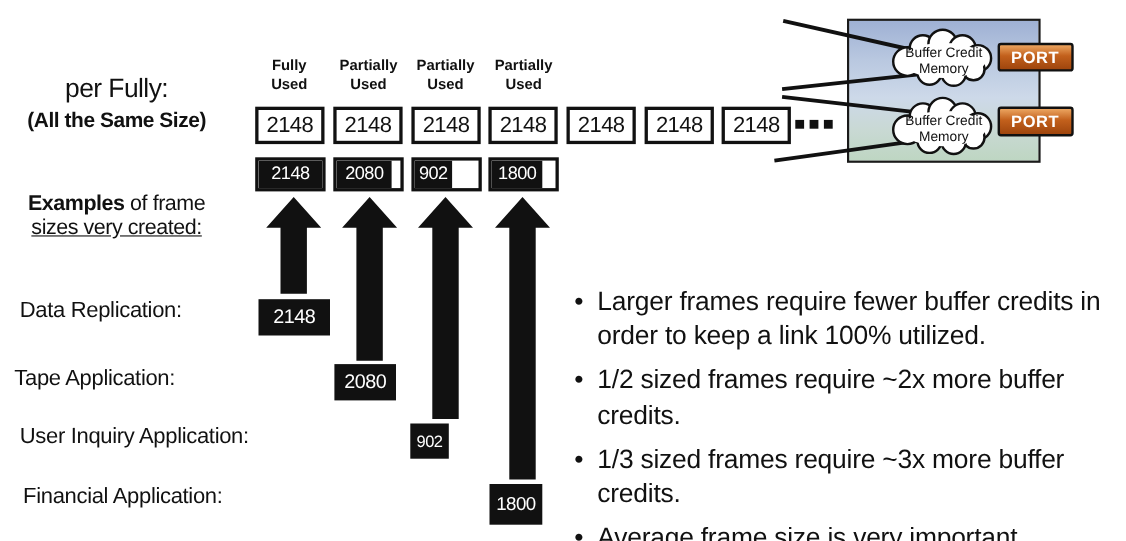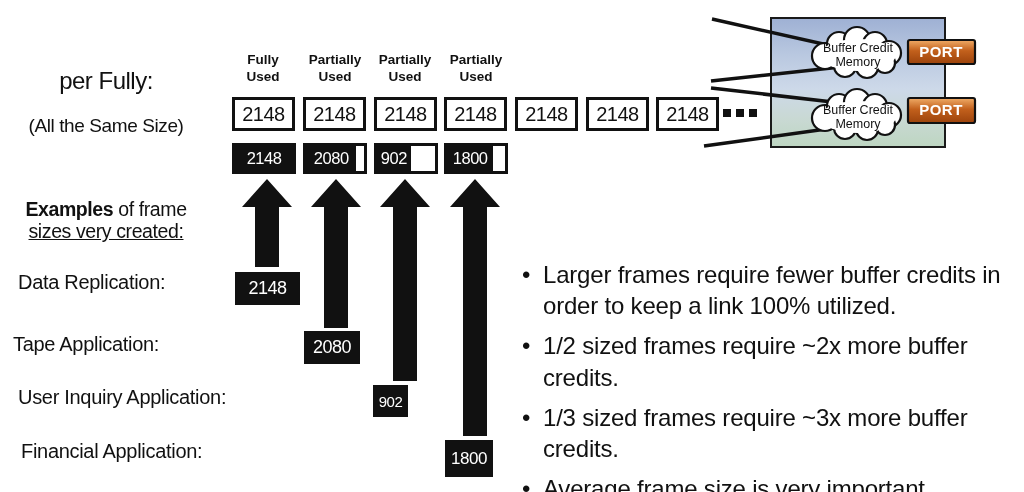--- a/index.html
+++ b/index.html
@@ -7,22 +7,22 @@
   #canvas {
     position: relative; width: 1024px; height: 492px;
     background: #ffffff; overflow: hidden;
     font-family: "Liberation Sans", sans-serif; color: #111;
   }
   .abs { position: absolute; }
 
   
   .title-block { left: 6px; top: 66px; width: 200px; text-align: center;
                  font-size: 24px; line-height: 1.25; letter-spacing: -0.5px; white-space: nowrap; }
-  .subtitle { font-size: 19px; margin-top: 18px; letter-spacing: -0.4px; }
-  .examples-block { left: 6px; top: 198px; width: 200px; text-align: center;
+  .subtitle { font-size: 19px; margin-top: 2px; letter-spacing: -0.4px; font-weight: bold; }
+  .examples-block { left: 6px; top: 174px; width: 200px; text-align: center;
                     font-size: 19.5px; line-height: 1.15; letter-spacing: -0.4px; white-space: nowrap; }
   .examples-block .bold { font-weight: bold; }
   .examples-block .underline { text-decoration: underline; }
 
   .app-label { font-size: 20px; letter-spacing: -0.3px; white-space: nowrap; }
 
   
   .usage { top: 52px; width: 74px; text-align: center; font-weight: bold;
            font-size: 13.5px; line-height: 1.25; }
 

